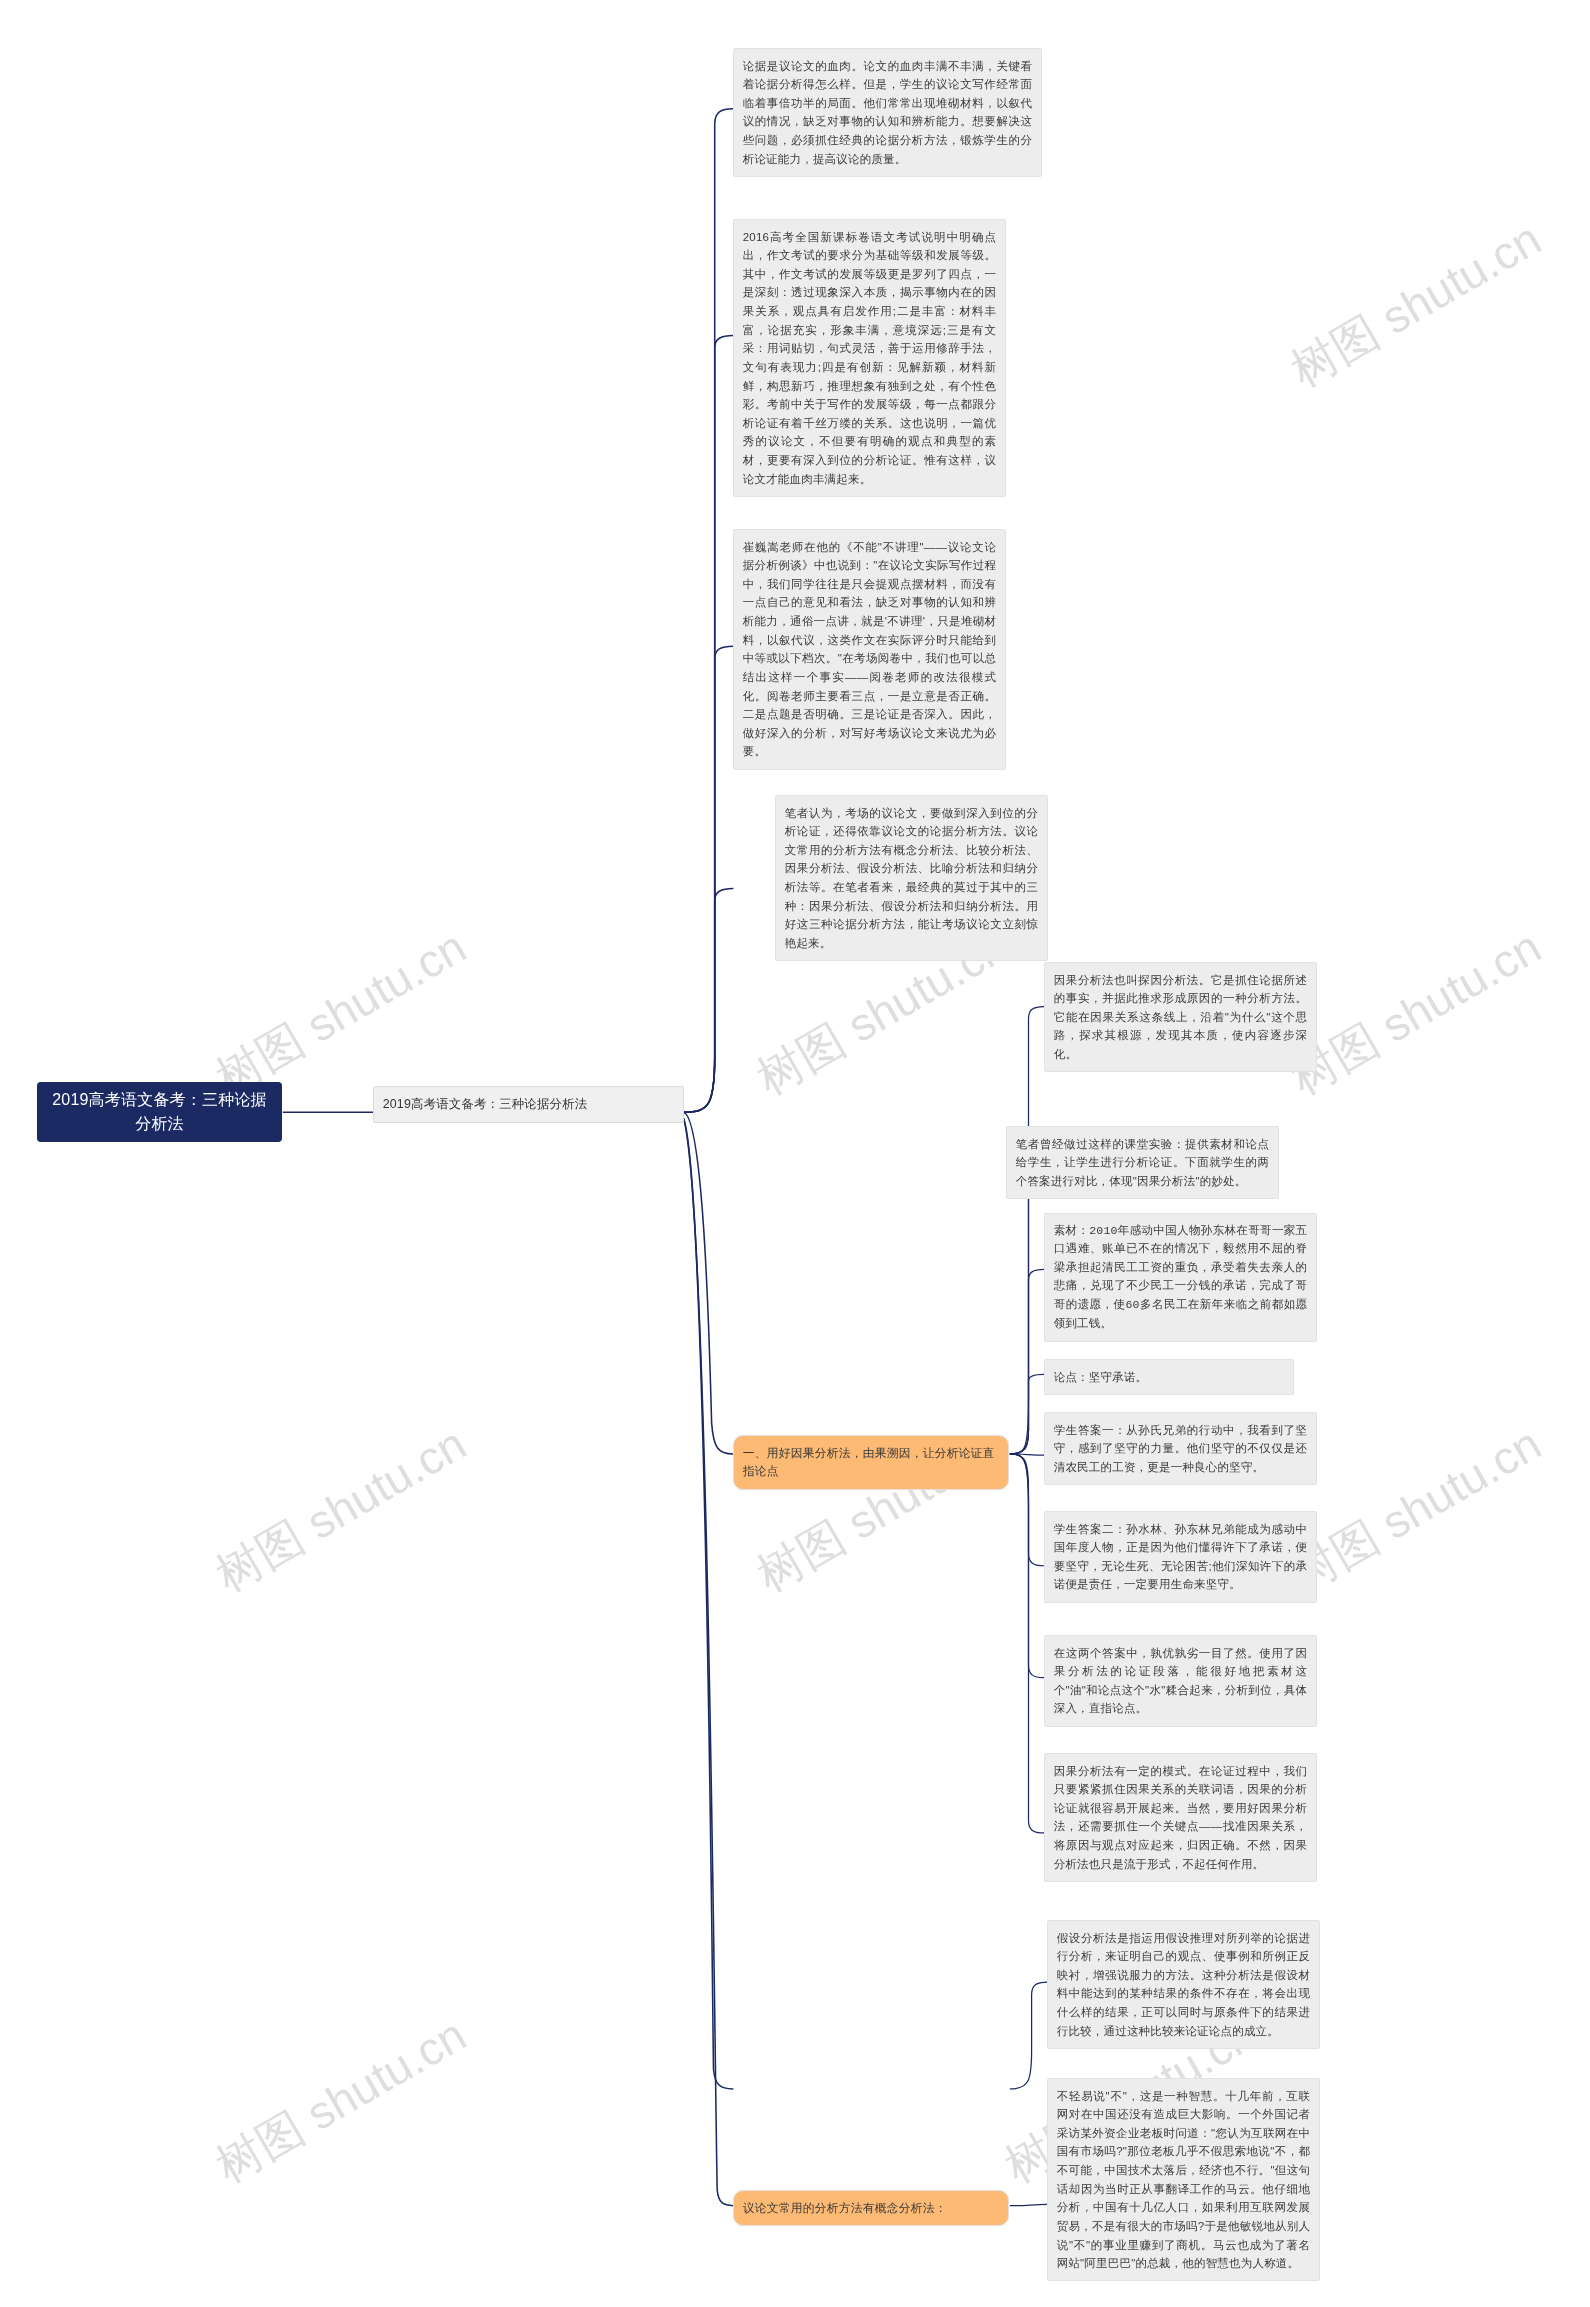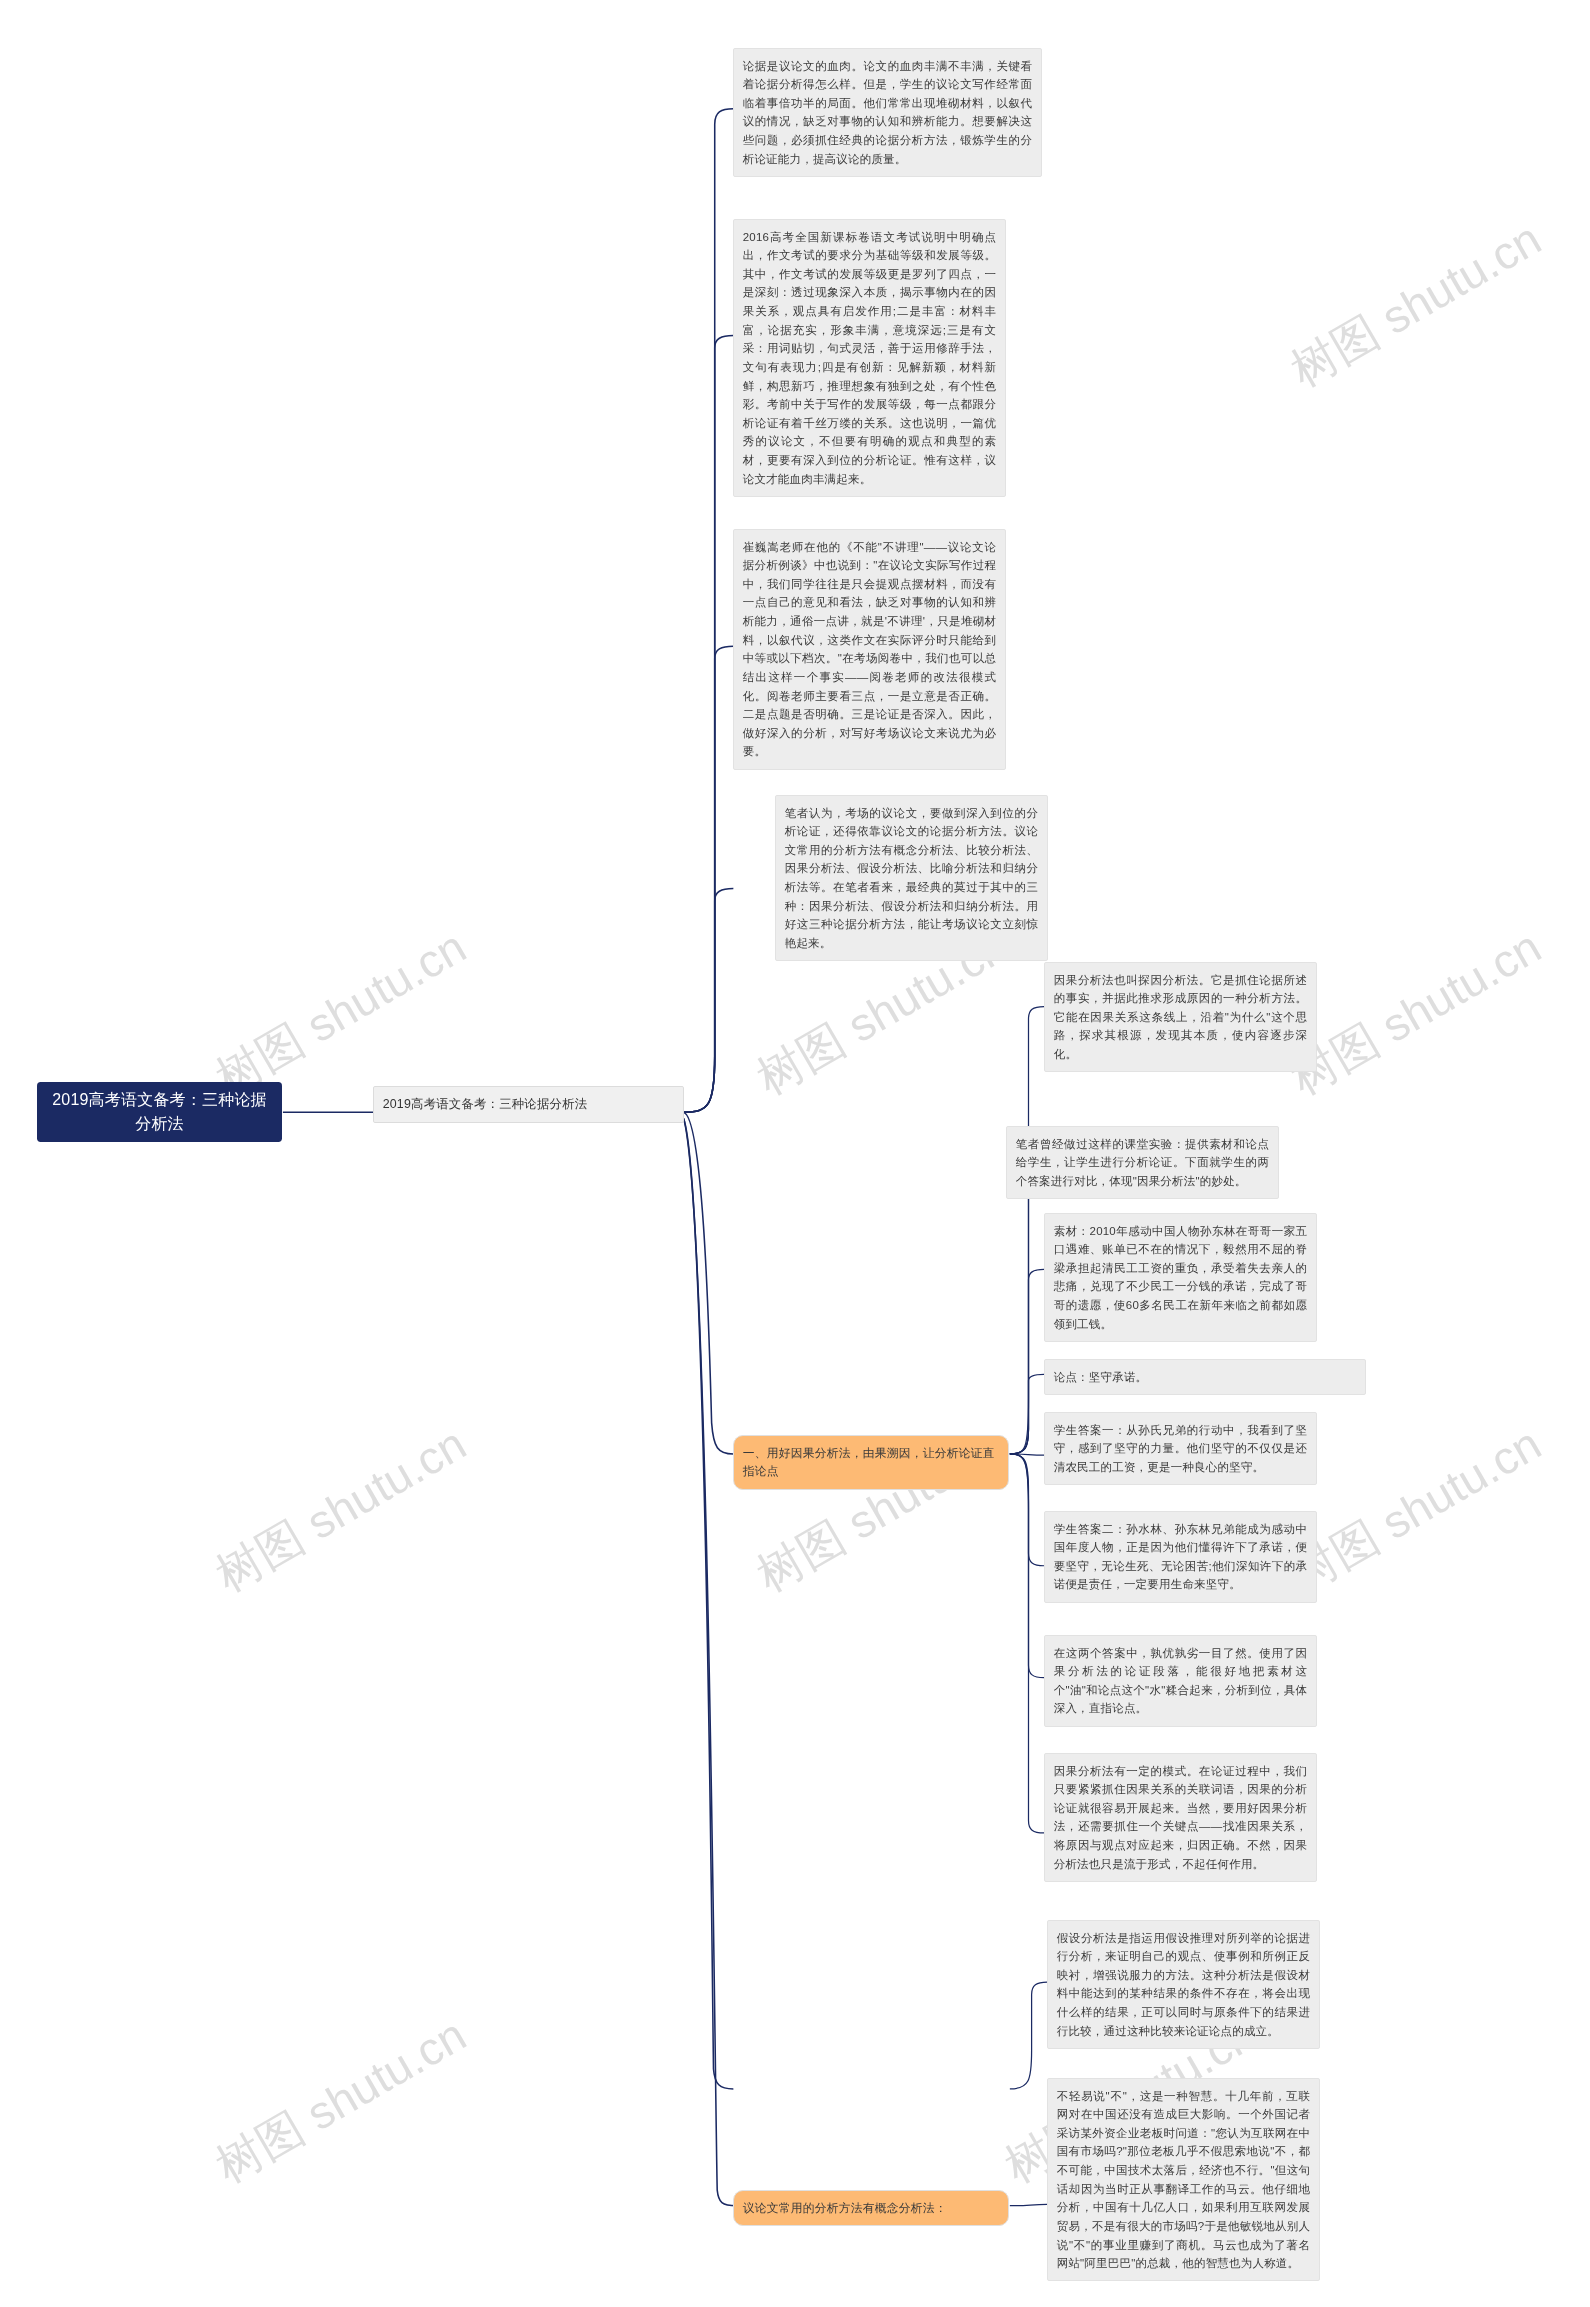--- a/index.html
+++ b/index.html
@@ -147,24 +147,24 @@
   <div class="node lvl2" style="left:733px;top:1435px;width:276px;">
     <span>一、用好因果分析法，由果溯因，让分析论证直指论点</span>
   </div>
 
   <div class="node leaf" style="left:1044px;top:962px;width:273px;">
     <span>因果分析法也叫探因分析法。它是抓住论据所述的事实，并据此推求形成原因的一种分析方法。它能在因果关系这条线上，沿着"为什么"这个思路，探求其根源，发现其本质，使内容逐步深化。</span>
   </div>
   <div class="node leaf" style="left:1006px;top:1126px;width:273px;">
     <span>笔者曾经做过这样的课堂实验：提供素材和论点给学生，让学生进行分析论证。下面就学生的两个答案进行对比，体现"因果分析法"的妙处。</span>
   </div>
-  <div class="node leaf" style="left:1044px;top:1213px;width:273px;">
+  <div class="node leaf" style="left:1044px;top:1213px;width:273px;font-family:Liberation Mono, monospace;">
     <span>素材：2010年感动中国人物孙东林在哥哥一家五口遇难、账单已不在的情况下，毅然用不屈的脊梁承担起清民工工资的重负，承受着失去亲人的悲痛，兑现了不少民工一分钱的承诺，完成了哥哥的遗愿，使60多名民工在新年来临之前都如愿领到工钱。</span>
   </div>
-  <div class="node leaf" style="left:1044px;top:1359px;width:322px;">
+  <div class="node leaf" style="left:1044px;top:1359px;width:250px;">
     <span>论点：坚守承诺。</span>
   </div>
   <div class="node leaf" style="left:1044px;top:1412px;width:273px;">
     <span>学生答案一：从孙氏兄弟的行动中，我看到了坚守，感到了坚守的力量。他们坚守的不仅仅是还清农民工的工资，更是一种良心的坚守。</span>
   </div>
   <div class="node leaf" style="left:1044px;top:1511px;width:273px;">
     <span>学生答案二：孙水林、孙东林兄弟能成为感动中国年度人物，正是因为他们懂得许下了承诺，便要坚守，无论生死、无论困苦;他们深知许下的承诺便是责任，一定要用生命来坚守。</span>
   </div>
   <div class="node leaf" style="left:1044px;top:1635px;width:273px;">
     <span>在这两个答案中，孰优孰劣一目了然。使用了因果分析法的论证段落，能很好地把素材这个"油"和论点这个"水"糅合起来，分析到位，具体深入，直指论点。</span>

